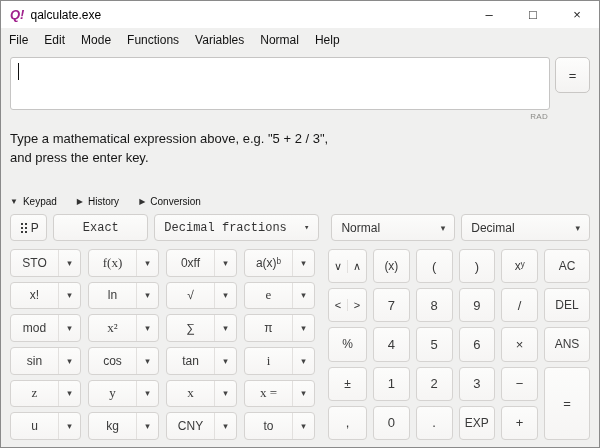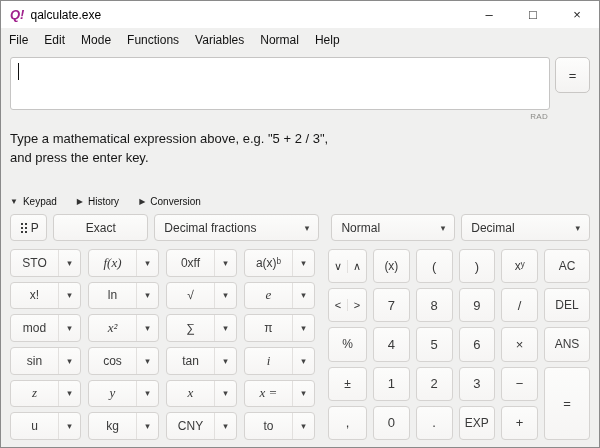--- a/index.html
+++ b/index.html
@@ -76,49 +76,49 @@
     border: 1px solid #d2d0ce; border-radius: 4px;
     display: flex; align-items: center; justify-content: center;
     font-size: 12px; color: #333;
   }
   .keypad-type { width: 38px; gap: 2px; }
   .dots-icon {
     width: 10px; height: 13px;
     background-image: radial-gradient(circle, #3a3a3a 1.1px, transparent 1.4px);
     background-size: 4px 4px; background-position: 1px 1px;
   }
-  .exact-btn { width: 97px; margin-left: 6px; }
+  .exact-btn { width: 97px; margin-left: 6px; font-family: Liberation Mono, monospace; }
   .combo {
     background: linear-gradient(#fcfcfb,#f5f4f3);
     border: 1px solid #d2d0ce; border-radius: 4px;
     display: flex; align-items: center;
     font-size: 12px; color: #333;
     padding: 0 9px;
   }
   .combo .combo-label { flex: 1; text-align: left; }
   .combo-arrow { font-size: 9px; color: #444; margin-left: 6px; }
-  .fraction-combo { width: 168px; margin-left: 6px; }
+  .fraction-combo { width: 168px; margin-left: 6px; font-family: Liberation Mono, monospace; }
   .display-combo { width: 126px; margin-left: 12px; }
   .base-combo { width: 131px; margin-left: 6px; gap: 44px; }
   
   .keypads { margin-top: 8px; flex: 1; display: flex; gap: 13px; }
   .left-keypad {
     width: 305px;
     display: grid; grid-template-columns: repeat(4, 1fr);
     grid-template-rows: repeat(6, 1fr); gap: 5px 7px;
   }
   .skey {
     display: flex; border: 1px solid #d5d3d1; border-radius: 4px;
     background: linear-gradient(#fcfcfb,#f6f5f4); overflow: hidden;
   }
   .skey-main {
     flex: 1; display: flex; align-items: center; justify-content: center;
     font-size: 12px; color: #3a3a3a; border-right: 1px solid #e2e0de;
   }
-  .skey-main.it { font-style: italic; font-family: "Liberation Serif", serif; font-size: 13px; }
+  .skey-main.it { font-family: "Liberation Serif", serif; font-size: 13px; }
   .skey-arrow {
     width: 21px; display: flex; align-items: center; justify-content: center;
     font-size: 9px; color: #444;
   }
   .right-keypad {
     flex: 1;
     display: grid; grid-template-columns: 39px repeat(4, 1fr) 46px;
     grid-template-rows: repeat(5, 1fr); gap: 5px 6px;
   }
   .rkey {

